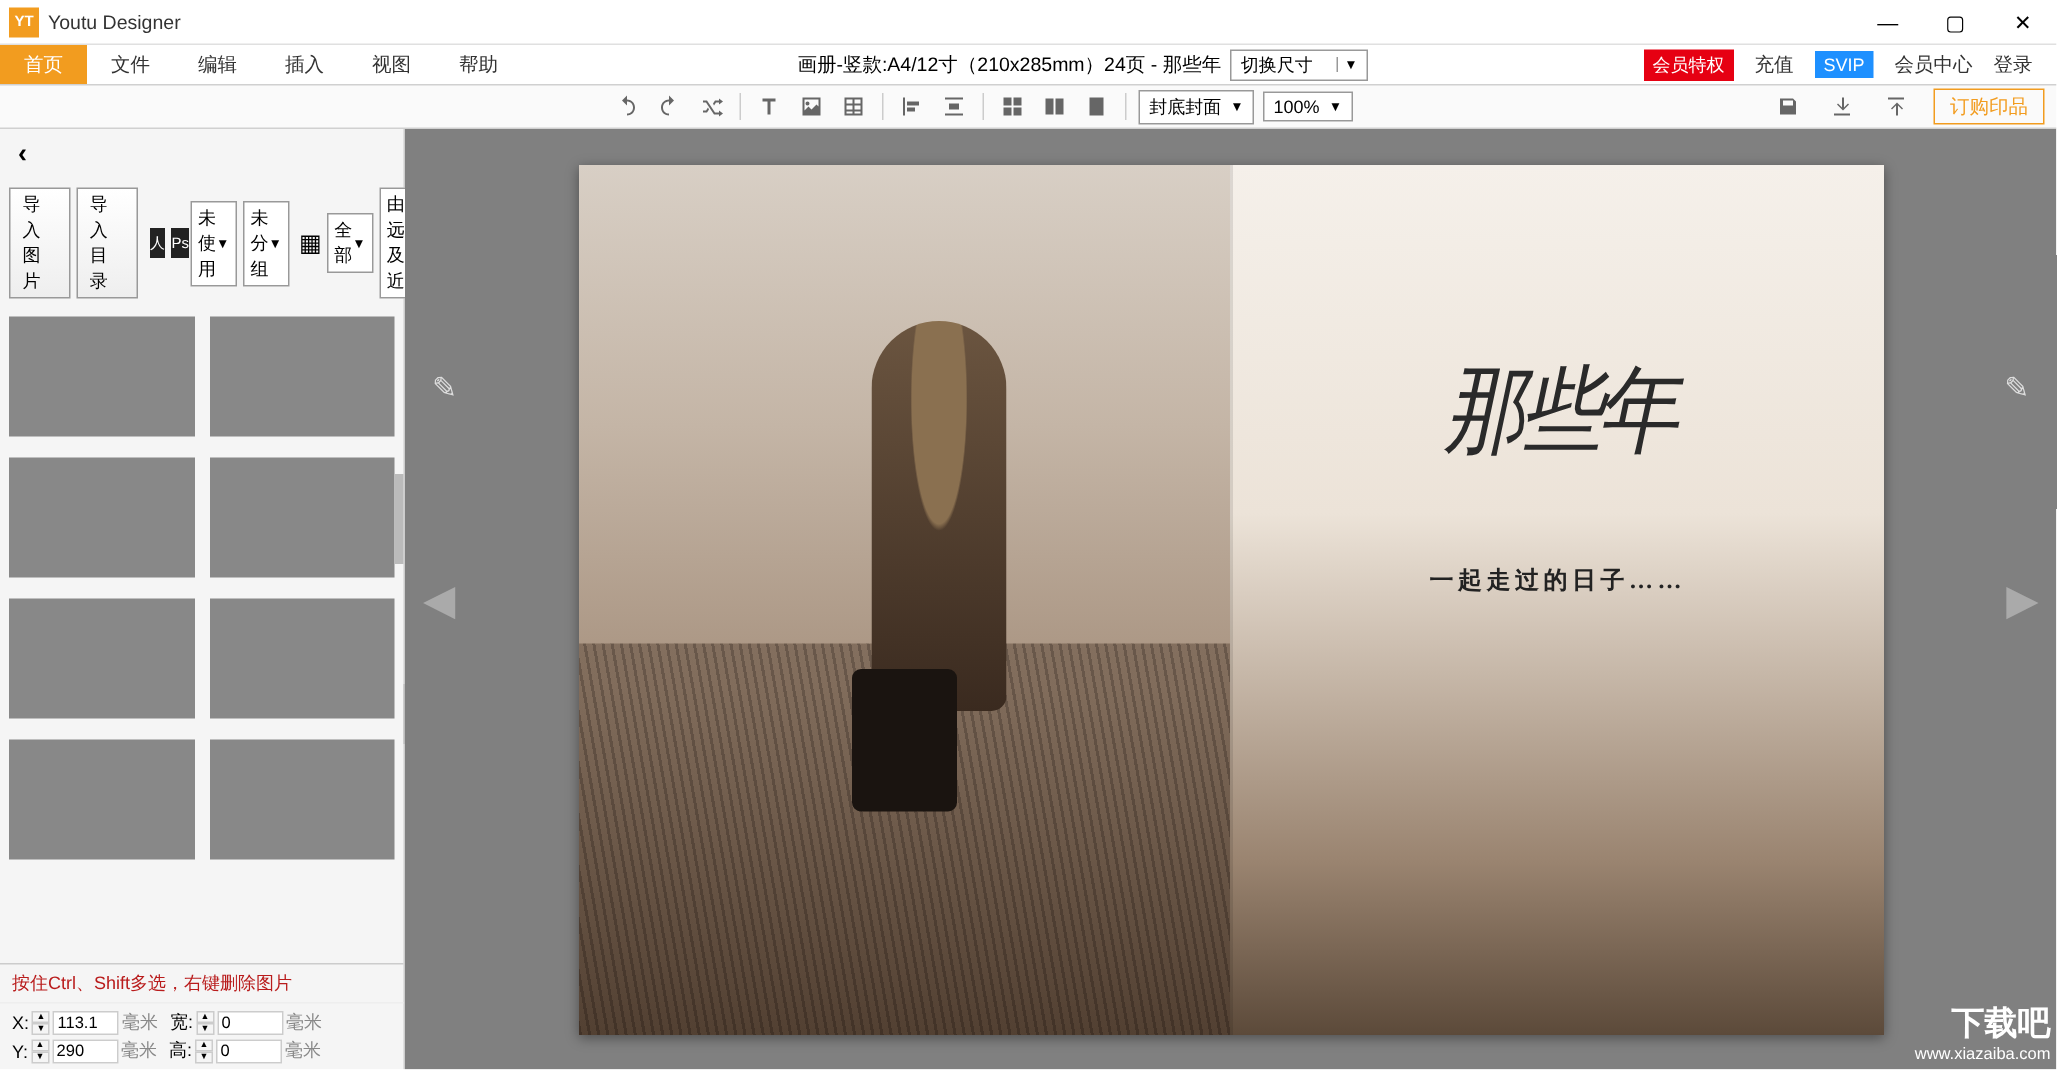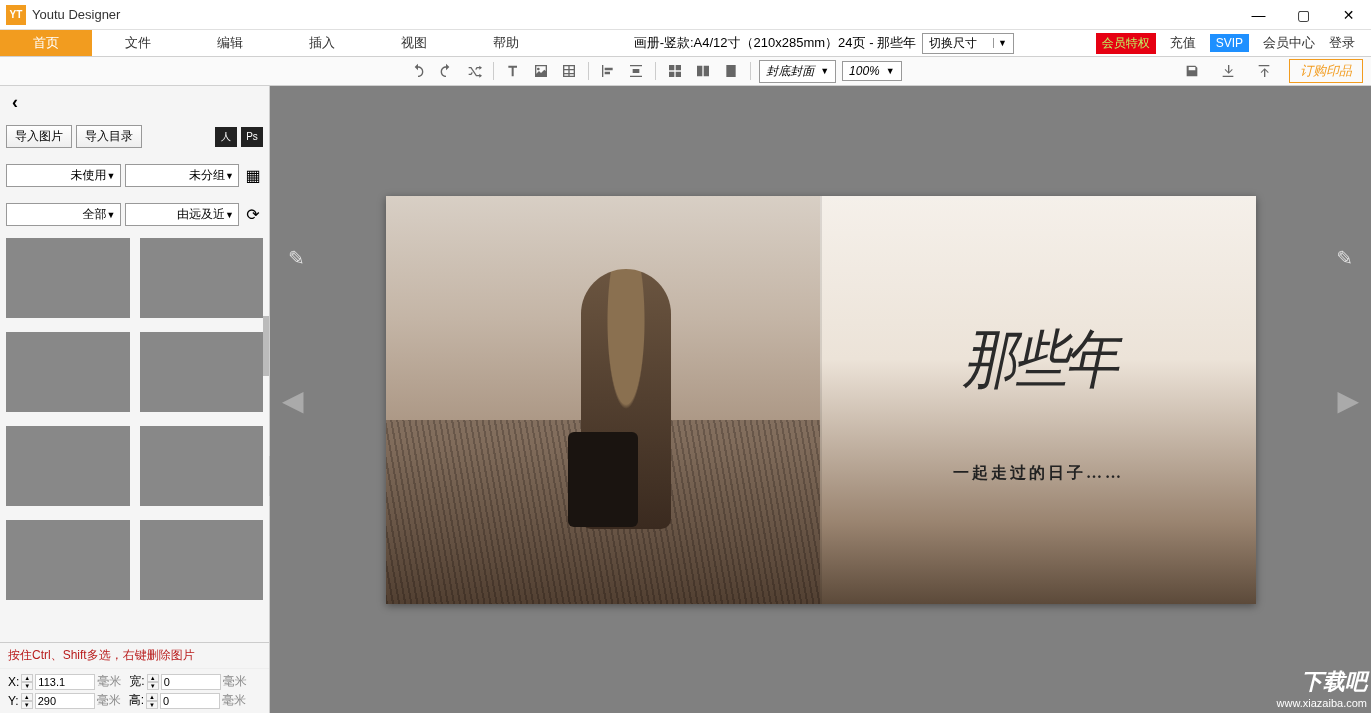--- a/index.html
+++ b/index.html
@@ -7,89 +7,89 @@
 
 
 .titlebar { height: 30px; display: flex; align-items: center; border-bottom: 1px solid #e0e0e0; }
 .titlebar .logo { width: 20px; height: 20px; background: #f29c1f; margin: 0 6px; display: flex; align-items: center; justify-content: center; color: #fff; font-size: 10px; font-weight: bold; }
 .titlebar .title { font-size: 13px; color: #333; }
 .titlebar .wincontrols { margin-left: auto; display: flex; }
 .titlebar .wincontrols div { width: 45px; height: 30px; display: flex; align-items: center; justify-content: center; font-size: 14px; }
 
 
 .menubar { height: 26px; display: flex; align-items: stretch; font-size: 13px; }
-.menubar .menuitem { padding: 0 33px; display: flex; align-items: center; color: #333; }
+.menubar .menuitem { padding: 0 16px; display: flex; align-items: center; color: #333; }
 .menubar .menuitem.active { background: #f29c1f; color: #fff; }
 .menubar .center-info { flex: 1; display: flex; align-items: center; justify-content: center; gap: 6px; }
 .menubar .size-switch { border: 1px solid #999; padding: 1px 6px; font-size: 12px; display: flex; align-items: center; gap: 16px; }
 .menubar .size-switch .arrow { font-size: 9px; border-left: 1px solid #999; padding-left: 4px; }
 .menubar .right-links { display: flex; align-items: center; gap: 14px; padding-right: 16px; }
-.menubar .badge-red { background: #e60012; color: #bef264; padding: 2px 6px; font-size: 12px; }
+.menubar .badge-red { background: #e60012; color: #ffffff; padding: 2px 6px; font-size: 12px; }
 .menubar .badge-blue { background: #1e90ff; color: #fff; padding: 2px 6px; font-size: 12px; }
 .menubar .link { color: #333; }
 
 
-.toolbar { height: 30px; border-top: 1px solid #d0d0d0; border-bottom: 1px solid #d0d0d0; display: flex; align-items: center; padding: 0 8px; gap: 6px; background: #fafafa; font-style: italic; }
+.toolbar { height: 30px; border-top: 1px solid #d0d0d0; border-bottom: 1px solid #d0d0d0; display: flex; align-items: center; padding: 0 8px; gap: 6px; background: #fafafa; }
 .toolbar .left-spacer { width: 270px; }
 .toolbar .sep { width: 1px; height: 18px; background: #ccc; margin: 0 2px; }
 .toolbar .tbtn { width: 22px; height: 22px; display: flex; align-items: center; justify-content: center; color: #666; }
 .toolbar .tbtn svg { width: 16px; height: 16px; fill: #666; }
 .toolbar .dropdown { border: 1px solid #999; padding: 2px 6px; font-size: 12px; display: flex; align-items: center; gap: 6px; background: #fff; }
 .toolbar .dropdown .arr { font-size: 9px; }
 .toolbar .right-tools { margin-left: auto; display: flex; align-items: center; gap: 14px; }
 .toolbar .order-btn { border: 1px solid #f29c1f; color: #f29c1f; padding: 2px 10px; font-size: 13px; }
 
 
 .main { flex: 1; display: flex; overflow: hidden; }
 
 
 .sidebar { width: 270px; background: #f5f5f5; display: flex; flex-direction: column; border-right: 1px solid #ccc; position: relative; }
 .sidebar .back { padding: 6px 12px; font-size: 18px; font-weight: bold; }
 .sidebar .tabs { display: flex; }
 .sidebar .tabs .tab { flex: 1; text-align: center; padding: 6px 0; font-size: 13px; background: linear-gradient(#fdfdfd,#e8e8e8); border: 1px solid #ccc; }
 .sidebar .tabs .tab.active { background: #1e90ff; color: #fff; border-color: #1e90ff; }
-.sidebar .controls { padding: 6px; display: flex; flex-direction: column; gap: 16px; }
+.sidebar .controls { padding: 6px; display: flex; flex-direction: row; gap: 1px; }
 .sidebar .controls .row { display: flex; gap: 4px; align-items: center; }
 .sidebar .controls .btn { border: 1px solid #999; background: linear-gradient(#fff,#eee); padding: 2px 8px; font-size: 12px; }
 .sidebar .controls .icon-box { width: 22px; height: 20px; background: #222; display: flex; align-items: center; justify-content: center; font-size: 10px; color: #fff; }
 .sidebar .controls .sel { border: 1px solid #999; background: #fff; padding: 2px 4px; font-size: 12px; display: flex; align-items: center; justify-content: flex-end; flex: 1; }
 .sidebar .controls .sel .arr { font-size: 9px; }
 .sidebar .controls .grid-icon { width: 20px; height: 20px; display: flex; align-items: center; justify-content: center; }
 .sidebar .thumbs { flex: 1; overflow-y: auto; padding: 6px; display: grid; grid-template-columns: 1fr 1fr; gap: 14px 10px; align-content: start; }
 .sidebar .thumbs .th { width: 100%; height: 80px; background: #888; background-size: cover; }
 .sidebar .hint { padding: 4px 8px; font-size: 12px; color: #b91c1c; border-top: 1px solid #ccc; }
 .sidebar .coords { padding: 4px 8px; display: flex; flex-wrap: wrap; gap: 2px 8px; font-size: 12px; border-top: 1px solid #eee; }
 .sidebar .coords .field { display: flex; align-items: center; gap: 2px; }
-.sidebar .coords .field input { width: 60px; border: 1px solid #ccc; padding: 1px 2px; font-size: 11px; }
+.sidebar .coords .field input { width: 44px; border: 1px solid #ccc; padding: 1px 2px; font-size: 11px; }
 .sidebar .coords .field .spin { display: flex; flex-direction: column; }
 .sidebar .coords .field .spin span { width: 12px; height: 8px; border: 1px solid #ccc; font-size: 6px; text-align: center; line-height: 6px; }
 .sidebar .coords .unit { color: #888; }
 .collapse-handle { position: absolute; right: -12px; top: 370px; width: 12px; height: 40px; background: #ddd; border: 1px solid #bbb; display: flex; align-items: center; justify-content: center; font-size: 8px; }
 .side-scrollbar { position: absolute; right: 0; top: 230px; width: 6px; height: 60px; background: #bbb; }
 
 
 .canvas-area { flex: 1; background: #808080; position: relative; display: flex; align-items: center; justify-content: center; }
 .nav-arrow { position: absolute; top: 50%; transform: translateY(-50%); color: #aaa; font-size: 28px; }
 .nav-arrow.left { left: 12px; }
 .nav-arrow.right { right: 12px; }
 .edit-pen { position: absolute; color: #ddd; font-size: 20px; }
 .edit-pen.left { left: 18px; top: 160px; }
 .edit-pen.right { right: 18px; top: 160px; }
 
-.spread { width: 870px; height: 408px; background: #fff; display: flex; box-shadow: 0 2px 8px rgba(0,0,0,0.4); }
+.spread { width: 870px; height: 580px; background: #fff; display: flex; box-shadow: 0 2px 8px rgba(0,0,0,0.4); }
 .page-left { flex: 1; background: linear-gradient(to bottom, #d8cfc5 0%, #c4b5a6 30%, #a89380 60%, #4a3a2d 100%); position: relative; overflow: hidden; }
 .page-left::before { content:""; position:absolute; left:0; right:0; bottom:0; height:45%; background: repeating-linear-gradient(80deg, rgba(60,45,35,0.6) 0 2px, rgba(90,70,55,0.5) 2px 6px); }
 .page-left .girl { position:absolute; left:45%; top:18%; width:90px; height:260px; background: radial-gradient(ellipse at 50% 20%, #8a7050 0 18px, transparent 19px), linear-gradient(#6b5540,#3a2a1f); border-radius: 45px 45px 10px 10px; filter: blur(0.5px); }
 .page-left .suitcase { position:absolute; left:42%; top:58%; width:70px; height:95px; background:#1a1410; border-radius:6px; }
 .page-right { flex: 1; background: linear-gradient(to bottom, #f5f0ea 0%, #ece3d8 40%, #9a8470 80%, #5c4a3a 100%); position: relative; display: flex; flex-direction: column; align-items: center; border-left: 2px solid rgba(0,0,0,0.1); }
 .page-right .title-art { margin-top: 120px; font-size: 64px; font-family: "STKaiti","KaiTi",serif; color: #2a2a2a; letter-spacing: -4px; transform: scaleX(0.85); font-style: italic; }
 .page-right .subtitle { margin-top: 60px; font-size: 16px; font-family: "STKaiti","KaiTi",serif; font-weight: bold; color: #222; letter-spacing: 3px; }
 
 .watermark { position: absolute; right: 4px; bottom: 4px; color: #fff; font-size: 11px; text-align: right; }
-.watermark .big { font-size: 22px; font-weight: bold; font-style: italic; }
+.watermark .big { font-size: 22px; font-weight: bold; }
 
 
 .th1 { background: linear-gradient(#7ba86e,#4a7a3e); }
 .th2 { background: linear-gradient(#4a1a1a,#2a0a0a); }
 .th3 { background: linear-gradient(#d8c8b0,#8a7a5a); }
 .th4 { background: linear-gradient(#6a5a3a,#3a2a1a); }
 .th5 { background: linear-gradient(#c8c8c8,#888); }
 .th6 { background: linear-gradient(#5a8a5a,#2a5a2a); }
 .th7 { background: linear-gradient(#7aaa6a,#4a7a3a); }
 .th8 { background: linear-gradient(#e8e8e8,#c8c8c8); }

